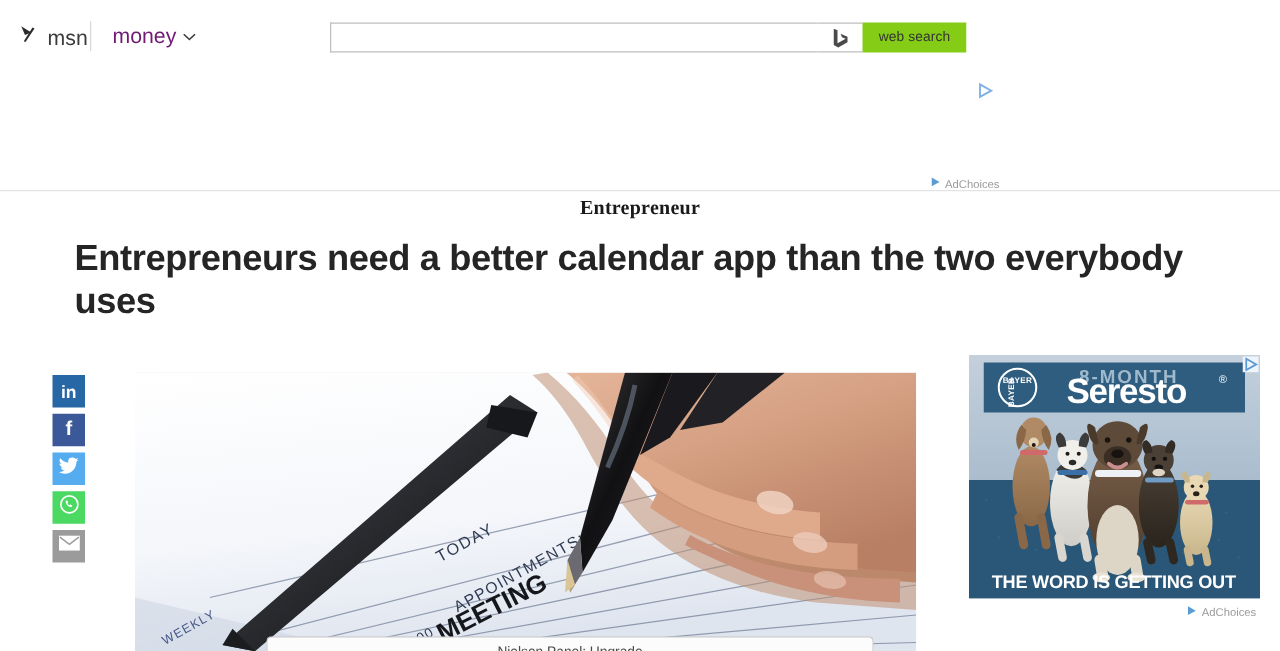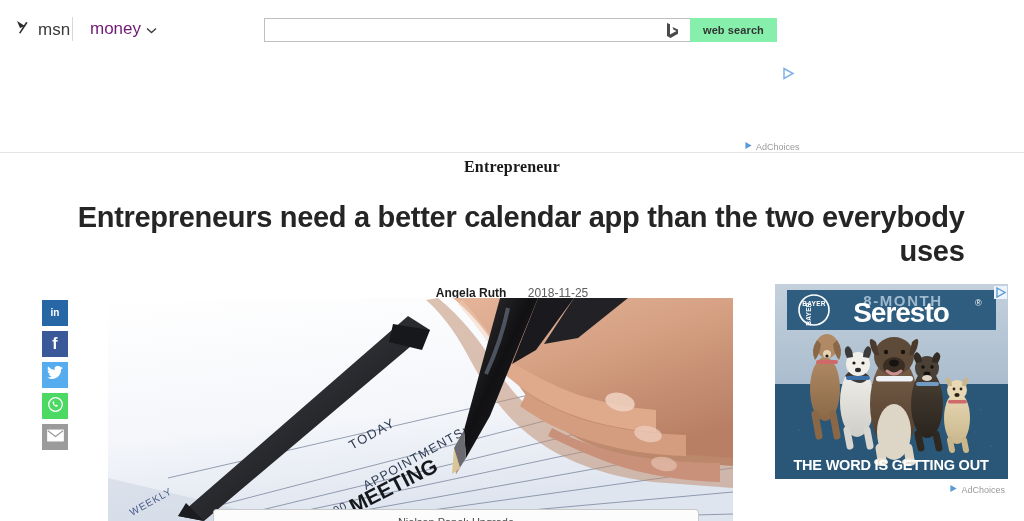--- a/index.html
+++ b/index.html
@@ -33,22 +33,22 @@
     width: 390px; height: 24px; border: 1px solid #bfbfbf; border-right: none;
     background: #fff; outline: none; font-size: 12px; padding: 0 6px;
     font-family: "Liberation Sans", sans-serif; color: #333;
   }
   .bing-btn {
     width: 36px; height: 24px; border: 1px solid #bfbfbf; border-left: none; border-right:none;
     background: #fff; display: flex; align-items: center; justify-content: center;
     cursor: pointer;
   }
   .websearch-btn {
-    height: 24px; background: #86efac; border: none; color: #333;
-    font-size: 11px; font-weight: bold; padding: 0 13px; cursor: pointer;
+    height: 24px; background: #84cc16; border: none; color: #333;
+    font-size: 11px; font-weight: normal; padding: 0 13px; cursor: pointer;
     font-family: "Liberation Sans", sans-serif; letter-spacing: .1px;
   }
 
   .nav-right { position: absolute; right: 10px; top: 4px; display: flex; align-items: center; gap: 14px; }
   .signin { font-size: 11px; color: #555; cursor: pointer; }
   .icon-btn { cursor: pointer; display: flex; align-items: center; gap: 3px; color: #333; }
   .lang { font-size: 11px; color: #333; }
 
   
   .ad-band {
@@ -63,37 +63,37 @@
   .hr-sep { position: absolute; top: 152px; left: 0; width: 1024px; height: 1px; background: #e3e3e3; }
 
   
   .article { position: absolute; top: 153px; left: 0; width: 1024px; }
   .pub-logo {
     text-align: center; margin-top: 5px;
     font-family: "Liberation Serif", serif; font-weight: bold;
     font-size: 16px; color: #1a1a1a; letter-spacing: .2px;
   }
   .headline {
-    margin: 24px auto 0; width: 905px; text-align: right;
+    margin: 14px auto 0; width: 905px; text-align: left;
     font-size: 29px; font-weight: bold; line-height: 1.18;
     color: #252525; letter-spacing: -.3px;
   }
   .byline {
     margin-top: 18px; text-align: center; font-size: 12px; color: #444;
   }
   .byline .author { font-weight: bold; color: #1d1d1d; }
   .byline .date { color: #5c5c5c; margin-left: 18px; }
 
   
   .share-rail { position: absolute; left: 42px; top: 300px; display: flex; flex-direction: column; gap: 5px; }
   .share-btn {
     width: 26px; height: 26px; display: flex; align-items: center; justify-content: center;
     cursor: pointer;
   }
-  .share-glyph { font-weight: bold; color: #fff; font-size: 10px; line-height: 1; }
+  .share-glyph { font-weight: bold; color: #fff; font-size: 14px; line-height: 1; }
 
   
   .hero {
     position: absolute; left: 108px; top: 298px; width: 625px; height: 223px;
     overflow: hidden; background: #eef1f6;
   }
   .hero-svg { display: block; width: 625px; height: 223px; }
 
   
   .rail-ad { position: absolute; left: 775px; top: 284px; width: 233px; }
@@ -170,24 +170,20 @@
           </svg>
       </span>
       <span>AdChoices</span>
     </span>
   </div>
   <div class="hr-sep"></div>
 
   <div class="article">
     <div class="pub-logo">Entrepreneur</div>
     <h1 class="headline">Entrepreneurs need a better calendar app than the two everybody uses</h1>
-    <div class="byline">
-      <span class="author">Angela Ruth</span>
-      <span class="date">2018-11-25</span>
-    </div>
   </div>
 
   <div class="share-rail">
     <div class="share-btn" style="background:#2867a6">
       <span class="share-glyph">in</span>
     </div>
     <div class="share-btn" style="background:#3b5998">
       <span class="share-glyph" style="font-size:16px">f</span>
     </div>
     <div class="share-btn" style="background:#55acee">

